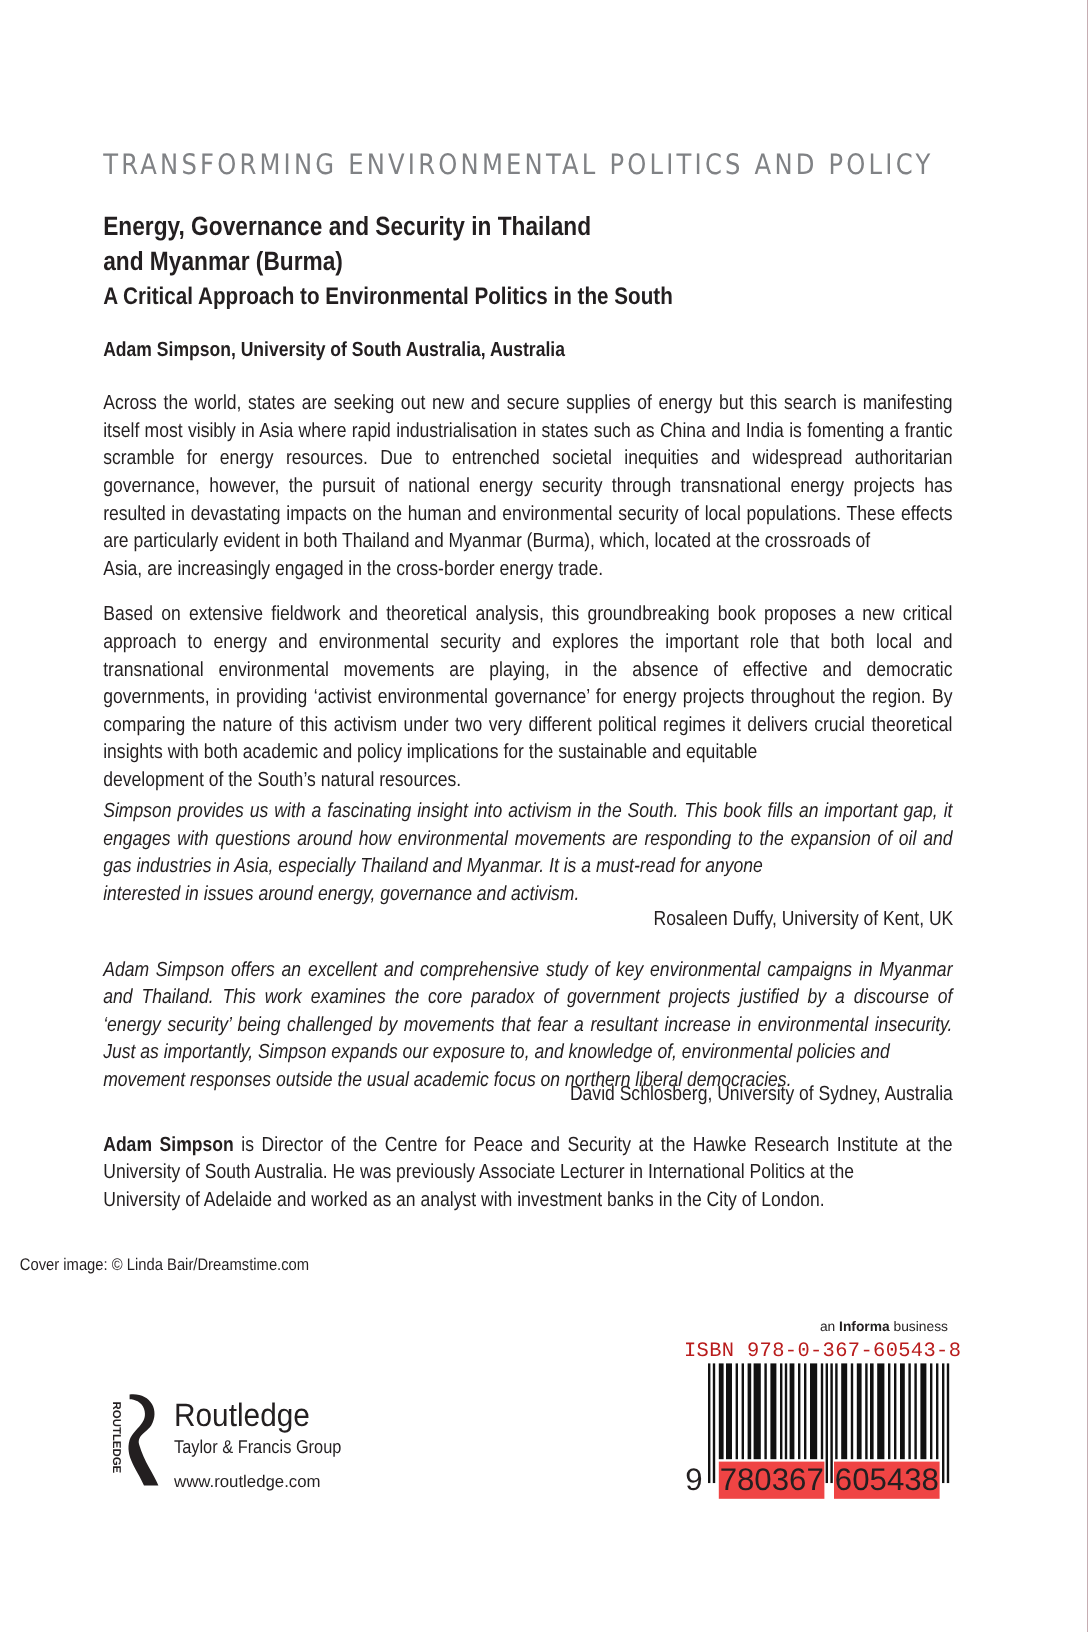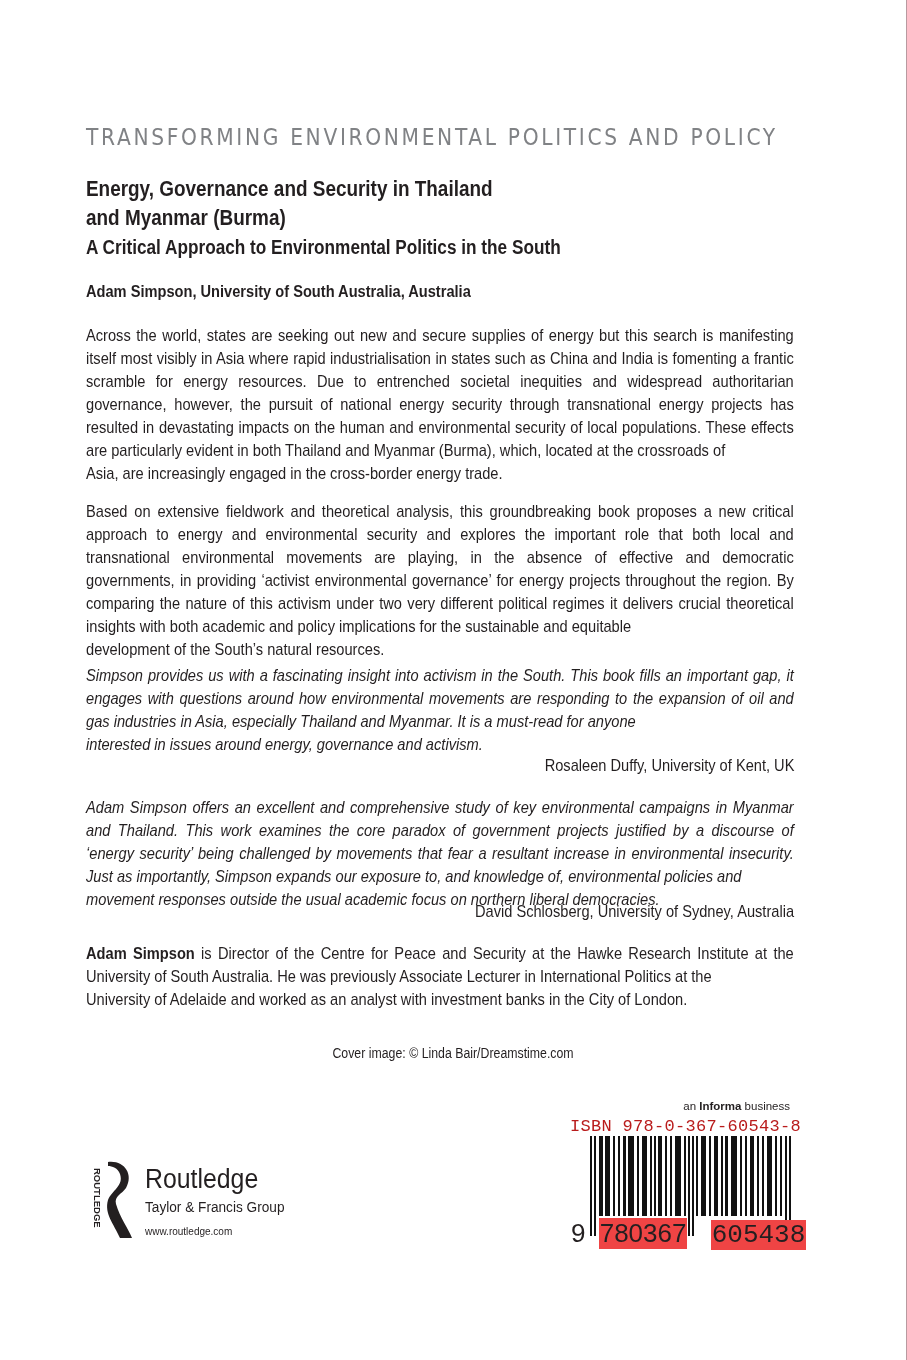--- a/index.html
+++ b/index.html
@@ -29,39 +29,39 @@
       position: absolute; left: 86px; width: 822px; font-size: 17px; line-height: 23px;
       text-align: justify; transform: scaleX(0.861); transform-origin: left;
     }
     .para.italic { font-style: italic; }
     .para .last { text-align: left; }
     .attrib {
       position: absolute; right: 113px; font-size: 17px; white-space: nowrap;
       transform: scaleX(0.86); transform-origin: right;
     }
     .cover-credit {
-      position: absolute; top: 1045px; left: 0; width: 907px; text-align: center; font-size: 14px;
+      position: absolute; top: 1045px; left: 0; width: 907px; font-size: 14px;
     }
     .cover-credit span { display: inline-block; transform: scaleX(0.88); }
     .informa { position: absolute; top: 1100px; right: 117px; font-size: 11.5px; }
     .informa b { font-weight: bold; }
     .isbn-text {
       position: absolute; top: 1117px; left: 570px; font-family: "Liberation Mono", monospace;
       font-size: 17px; letter-spacing: 0.3px; color: #b91c1c; white-space: nowrap;
     }
     .barcode { position: absolute; top: 1136px; left: 590px; width: 202px; height: 100px; }
     .barcode-num {
       position: absolute; top: 1218px; left: 571px; font-family: "Liberation Sans", sans-serif;
       font-size: 26px; white-space: nowrap; background: transparent;
     }
     .barcode-num .gap { display: inline-block; background: #ef4444; padding: 0 1px; }
     .logo { position: absolute; top: 1160px; left: 90px; width: 220px; height: 80px; }
     .logo-name { position: absolute; top: 1164px; left: 145px; font-size: 27px; transform: scaleX(0.92); transform-origin: left; }
     .logo-group { position: absolute; top: 1198px; left: 145px; font-size: 15.5px; transform: scaleX(0.88); transform-origin: left; white-space: nowrap; }
-    .logo-url { position: absolute; top: 1226px; left: 145px; font-size: 10px; }
+    .logo-url { position: absolute; top: 1226px; left: 145px; font-size: 14px; }
   </style>
 </head>
 <body>
 
 <div class="right-edge"></div>
 
 <div class="series">TRANSFORMING ENVIRONMENTAL POLITICS AND POLICY</div>
 
 <div class="title">
   <div>Energy, Governance and Security in Thailand</div>
@@ -139,21 +139,21 @@
     <rect x="177" y="0" width="5" height="80"></rect>
       <rect x="185" y="0" width="2" height="80"></rect>
     <rect x="190" y="0" width="2" height="80"></rect>
     <rect x="195" y="0" width="2" height="100"></rect>
       <rect x="199" y="0" width="2" height="100"></rect>
   </g>
 </svg>
 <div class="barcode-num">
   <span>9</span>
   <span class="gap" style="margin-left:6px;">780367</span>
-  <span class="gap" style="margin-left:16px;font-family:Liberation Mono, monospace;">605438</span>
+  <span class="gap" style="margin-left:0;">605438</span>
 </div>
 
 <svg class="logo" viewBox="0 0 220 80">
   <text x="0" y="0" transform="translate(4,8) rotate(90)" font-family="Liberation Sans, sans-serif" font-size="9.5" font-weight="bold" fill="#231f20">ROUTLEDGE</text>
   <path d="M18 2 C 34 0, 44 14, 36 28 C 32 34, 24 36, 26 44 C 30 58, 38 68, 42 78 L 30 78 C 24 64, 14 54, 18 40 C 22 30, 34 26, 30 14 C 28 8, 22 6, 18 6 Z" fill="#231f20"></path>
 </svg>
 <div class="logo-name">Routledge</div>
 <div class="logo-group">Taylor &amp; Francis Group</div>
 <div class="logo-url">www.routledge.com</div>
 

